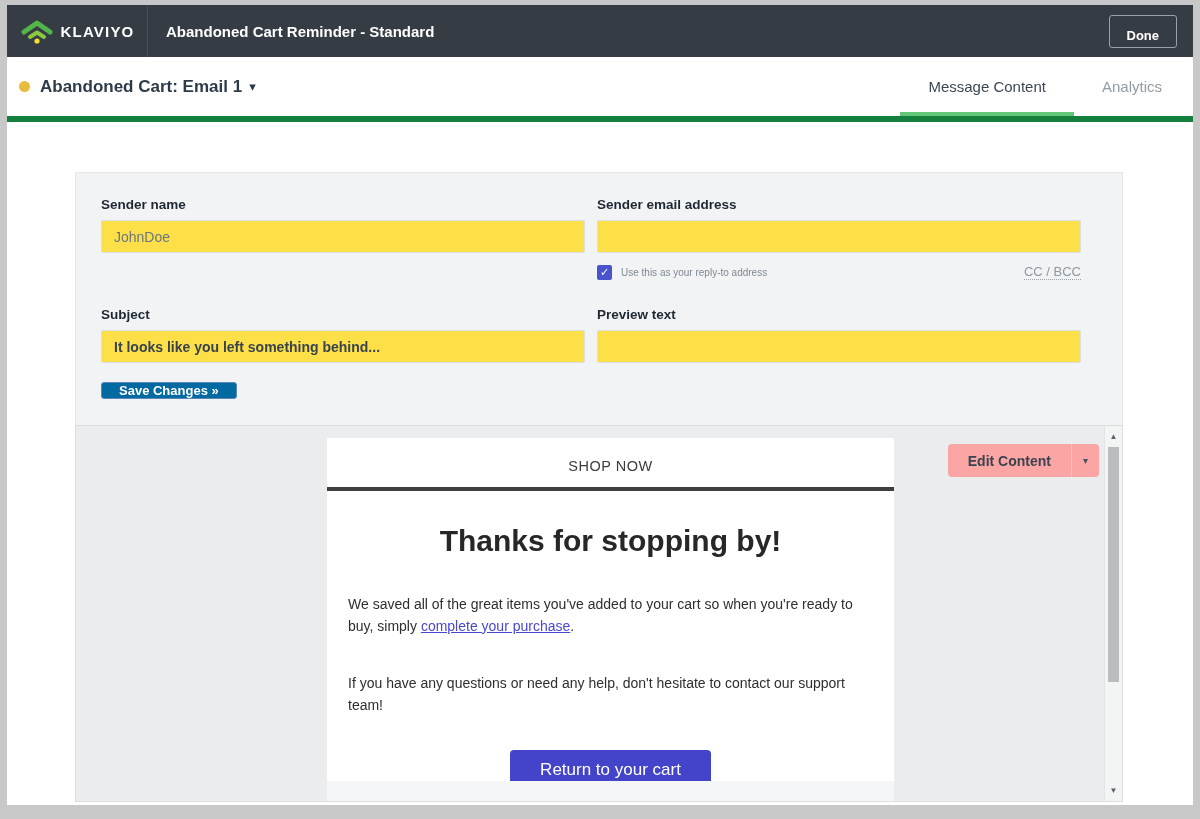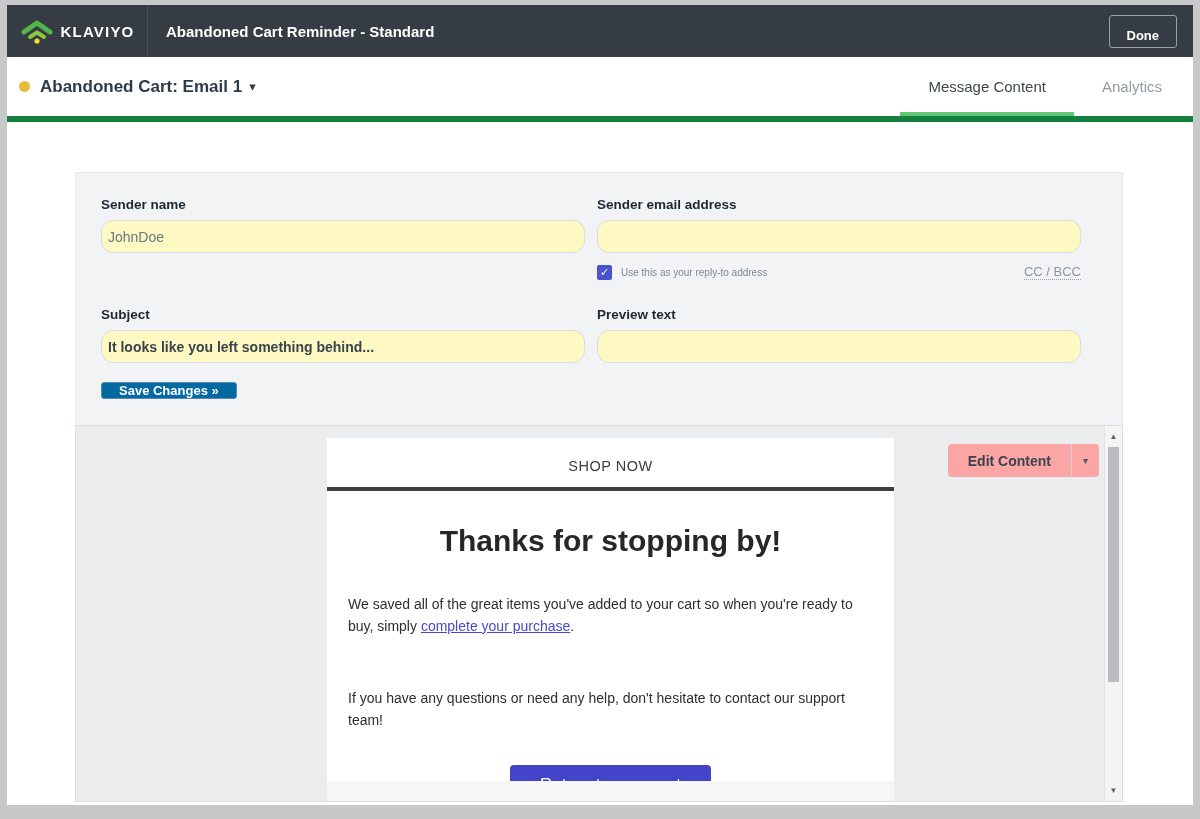--- a/index.html
+++ b/index.html
@@ -137,23 +137,23 @@
   .field-label {
     font-size: 13.5px;
     font-weight: bold;
     color: #1e2833;
     margin-bottom: 8px;
   }
   .field {
     width: 100%;
     height: 33px;
     border: 1px solid #dadde1;
-    border-radius: 12px;
-    background: #fef9c3;
-    padding: 0 6px;
+    border-radius: 2px;
+    background: #fde047;
+    padding: 0 12px;
     font-size: 14px;
     font-family: inherit;
     color: #6b7683;
     outline: none;
   }
   .subject-field {
     font-weight: bold;
     color: #38434e;
   }
   .reply-row {
@@ -246,21 +246,21 @@
     font-weight: bold;
     color: #272727;
   }
   .email-p {
     text-align: left;
     margin: 36px 21px 0 21px;
     font-size: 14px;
     line-height: 1.55;
     color: #2e2e2e;
   }
-  .email-p.second { margin-top: 51px; }
+  .email-p.second { margin-top: 36px; }
   .email-link {
     color: #4748d1;
     text-decoration: underline;
     cursor: pointer;
   }
   .cta-btn {
     margin-top: 33px;
     height: 41px;
     padding: 0 30px;
     background: #4444cb;

